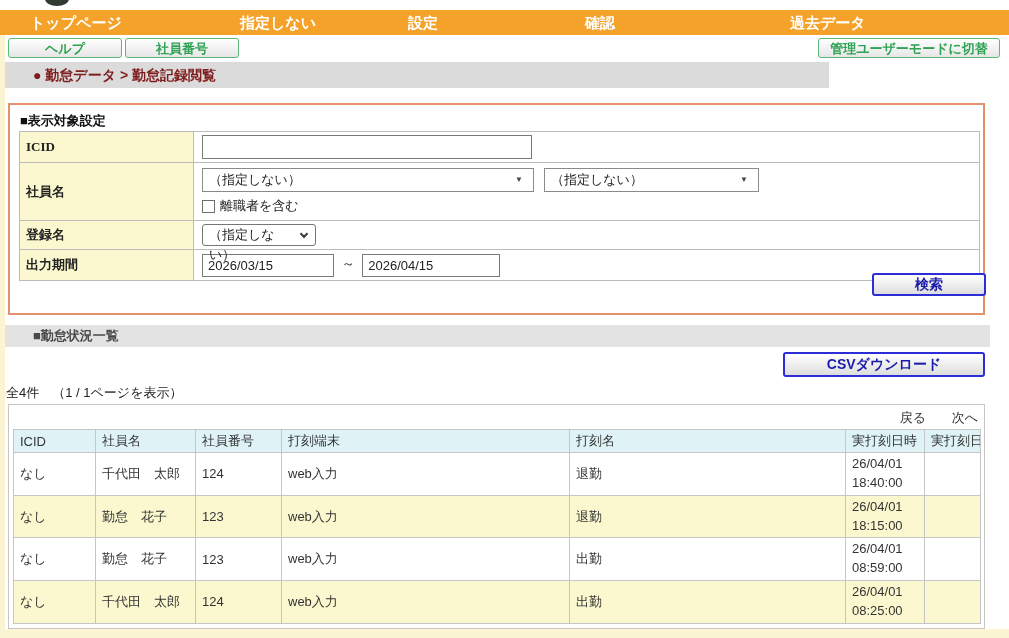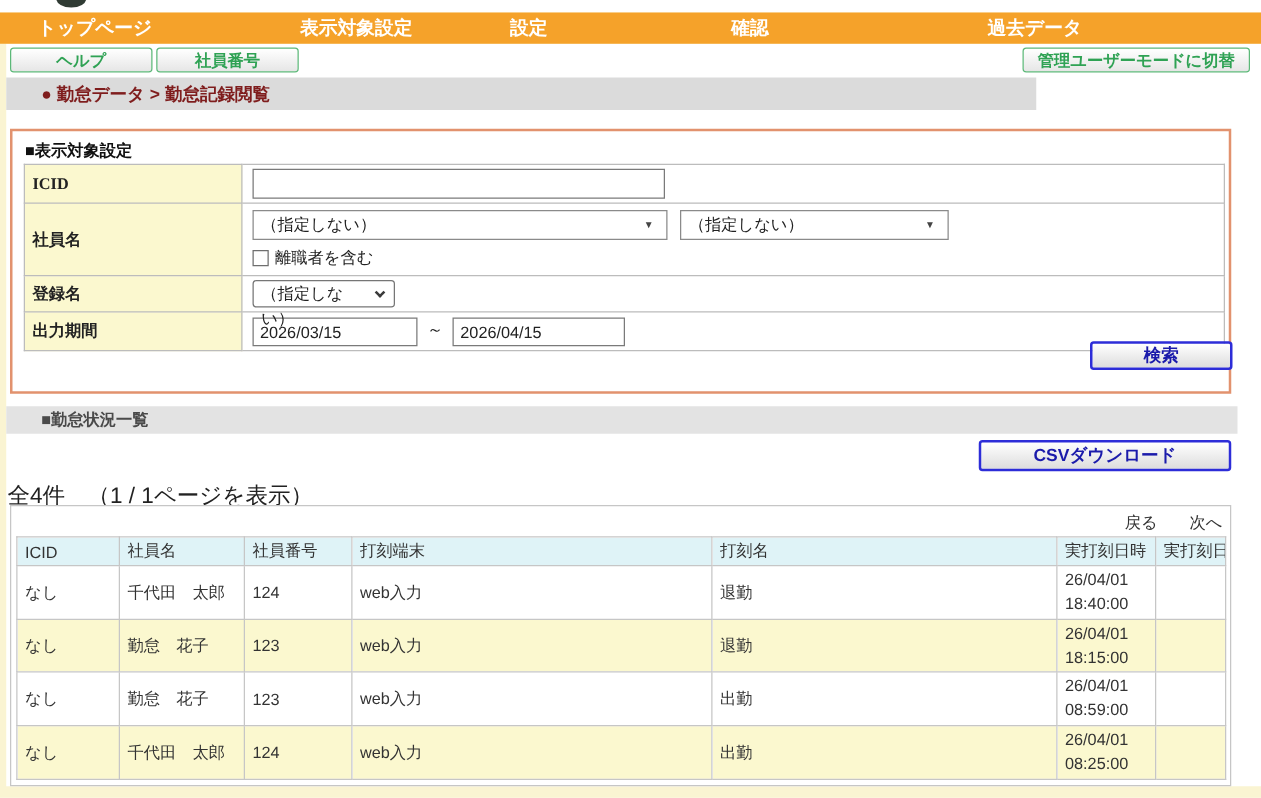--- a/index.html
+++ b/index.html
@@ -61,21 +61,21 @@
 
   .blue-btn { position:absolute; text-align:center;
     background:linear-gradient(#ffffff,#dddddd); border:2px solid #2d2dd8; border-radius:3px;
     color:#1b1bab; font-weight:bold; font-size:14px; cursor:pointer; }
   .search-btn { left:862px; top:168px; width:114px; height:23px; line-height:19px; }
   .csv-btn { left:783px; top:352px; width:202px; height:25px; line-height:21px; }
 
   
   .section-bar { position:absolute; left:5px; top:325px; width:985px; height:22px; background:#e3e3e3;
     line-height:22px; padding-left:28px; font-size:13px; font-weight:bold; color:#4a4a4a; }
-  .count-text { position:absolute; left:6px; top:384px; font-size:18px; color:#222; }
+  .count-text { position:absolute; left:6px; top:384px; font-size:13px; color:#222; }
 
   .list-box { position:absolute; left:8px; top:404px; width:977px; border:1px solid #c6c6c6; background:#ffffff; padding:4px; }
   .pager { height:20px; text-align:right; font-size:13px; color:#333; padding-right:2px; line-height:18px; }
   .pager span { cursor:pointer; margin-left:22px; }
 
   .list-table { width:967px; border-collapse:collapse; table-layout:fixed; }
   .list-table th, .list-table td { border:1px solid #c6c6c6; font-size:13px; color:#333; text-align:left;
     padding:2px 4px 2px 6px; overflow:hidden; white-space:nowrap; }
   .list-table th { background:#dff3f7; font-weight:normal; height:23px; }
   .list-table td { height:42px; }
@@ -89,21 +89,21 @@
 <div id="page">
 
   <div class="top-strip">
     <div class="logo-partial"></div>
   </div>
 
   <div class="content-bg"></div>
 
   <div class="nav">
     <span class="nav-item" style="left:30px">トップページ</span>
-    <span class="nav-item" style="left:240px">表示対象設定</span>
+    <span class="nav-item" style="left:240px">指定しない</span>
     <span class="nav-item" style="left:408px">設定</span>
     <span class="nav-item" style="left:585px">確認</span>
     <span class="nav-item" style="left:790px">過去データ</span>
   </div>
 
   <button class="green-btn" style="left:8px;   top:38px; width:114px;">ヘルプ</button>
   <button class="green-btn" style="left:125px; top:38px; width:114px;">社員番号</button>
   <button class="green-btn" style="left:702px; top:38px; width:111px;margin-top:29px;">サイトマップ表示</button>
   <button class="green-btn" style="left:818px; top:38px; width:182px;">管理ユーザーモードに切替</button>
 

